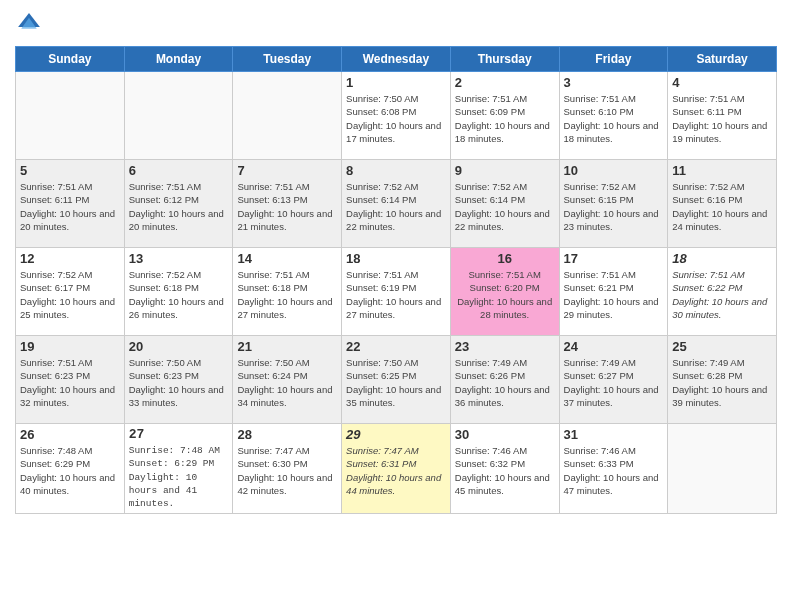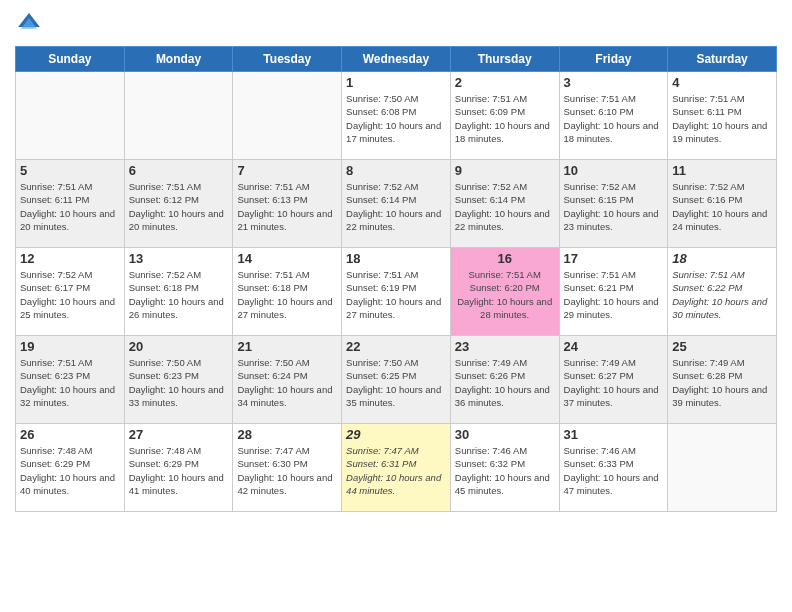--- a/index.html
+++ b/index.html
@@ -291,21 +291,21 @@
 Daylight: 10 hours and 39 minutes.</div>
           </td>
         </tr>
         <tr>
           <td style="background: rgb(255, 255, 255);">
             <div class="day-number">26</div>
             <div class="day-info" style="white-space: pre-line;">Sunrise: 7:48 AM
 Sunset: 6:29 PM
 Daylight: 10 hours and 40 minutes.</div>
           </td>
-          <td style="background: rgb(255, 255, 255);">
+          <td style="background: rgb(255, 255, 255); font-family: Liberation Mono, monospace;">
             <div class="day-number">27</div>
             <div class="day-info" style="white-space: pre-line;">Sunrise: 7:48 AM
 Sunset: 6:29 PM
 Daylight: 10 hours and 41 minutes.</div>
           </td>
           <td style="background: rgb(255, 255, 255);">
             <div class="day-number">28</div>
             <div class="day-info" style="white-space: pre-line;">Sunrise: 7:47 AM
 Sunset: 6:30 PM
 Daylight: 10 hours and 42 minutes.</div>

